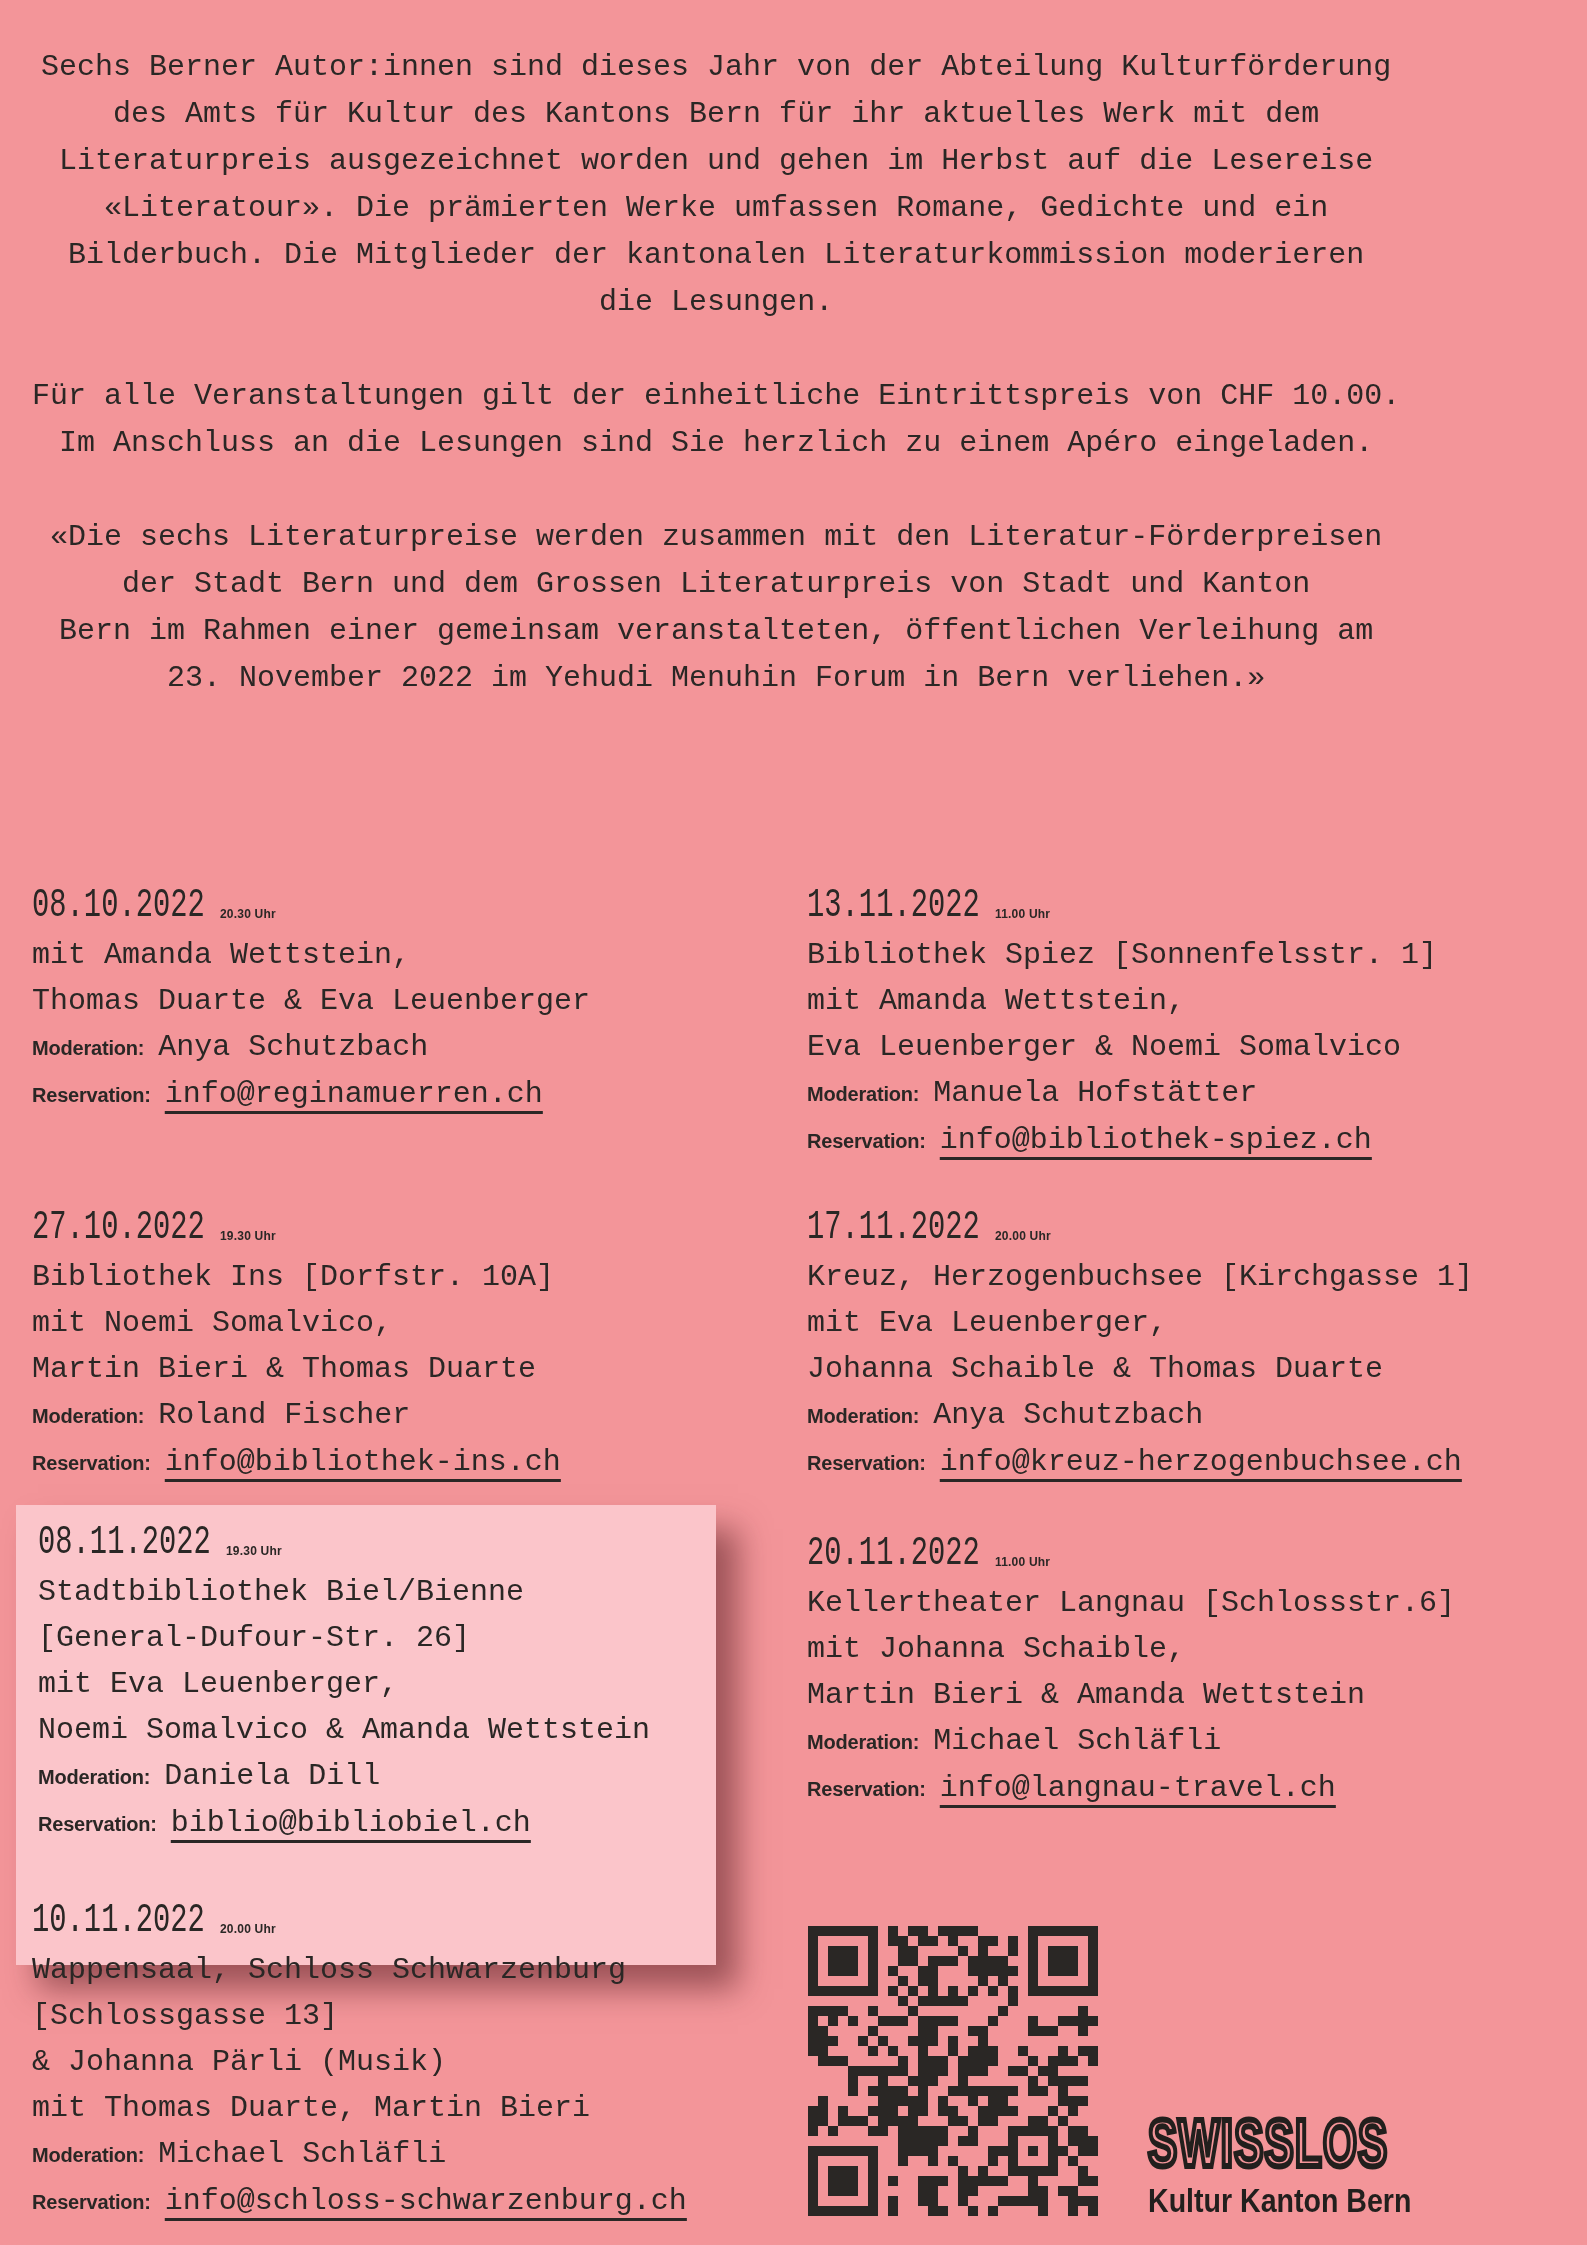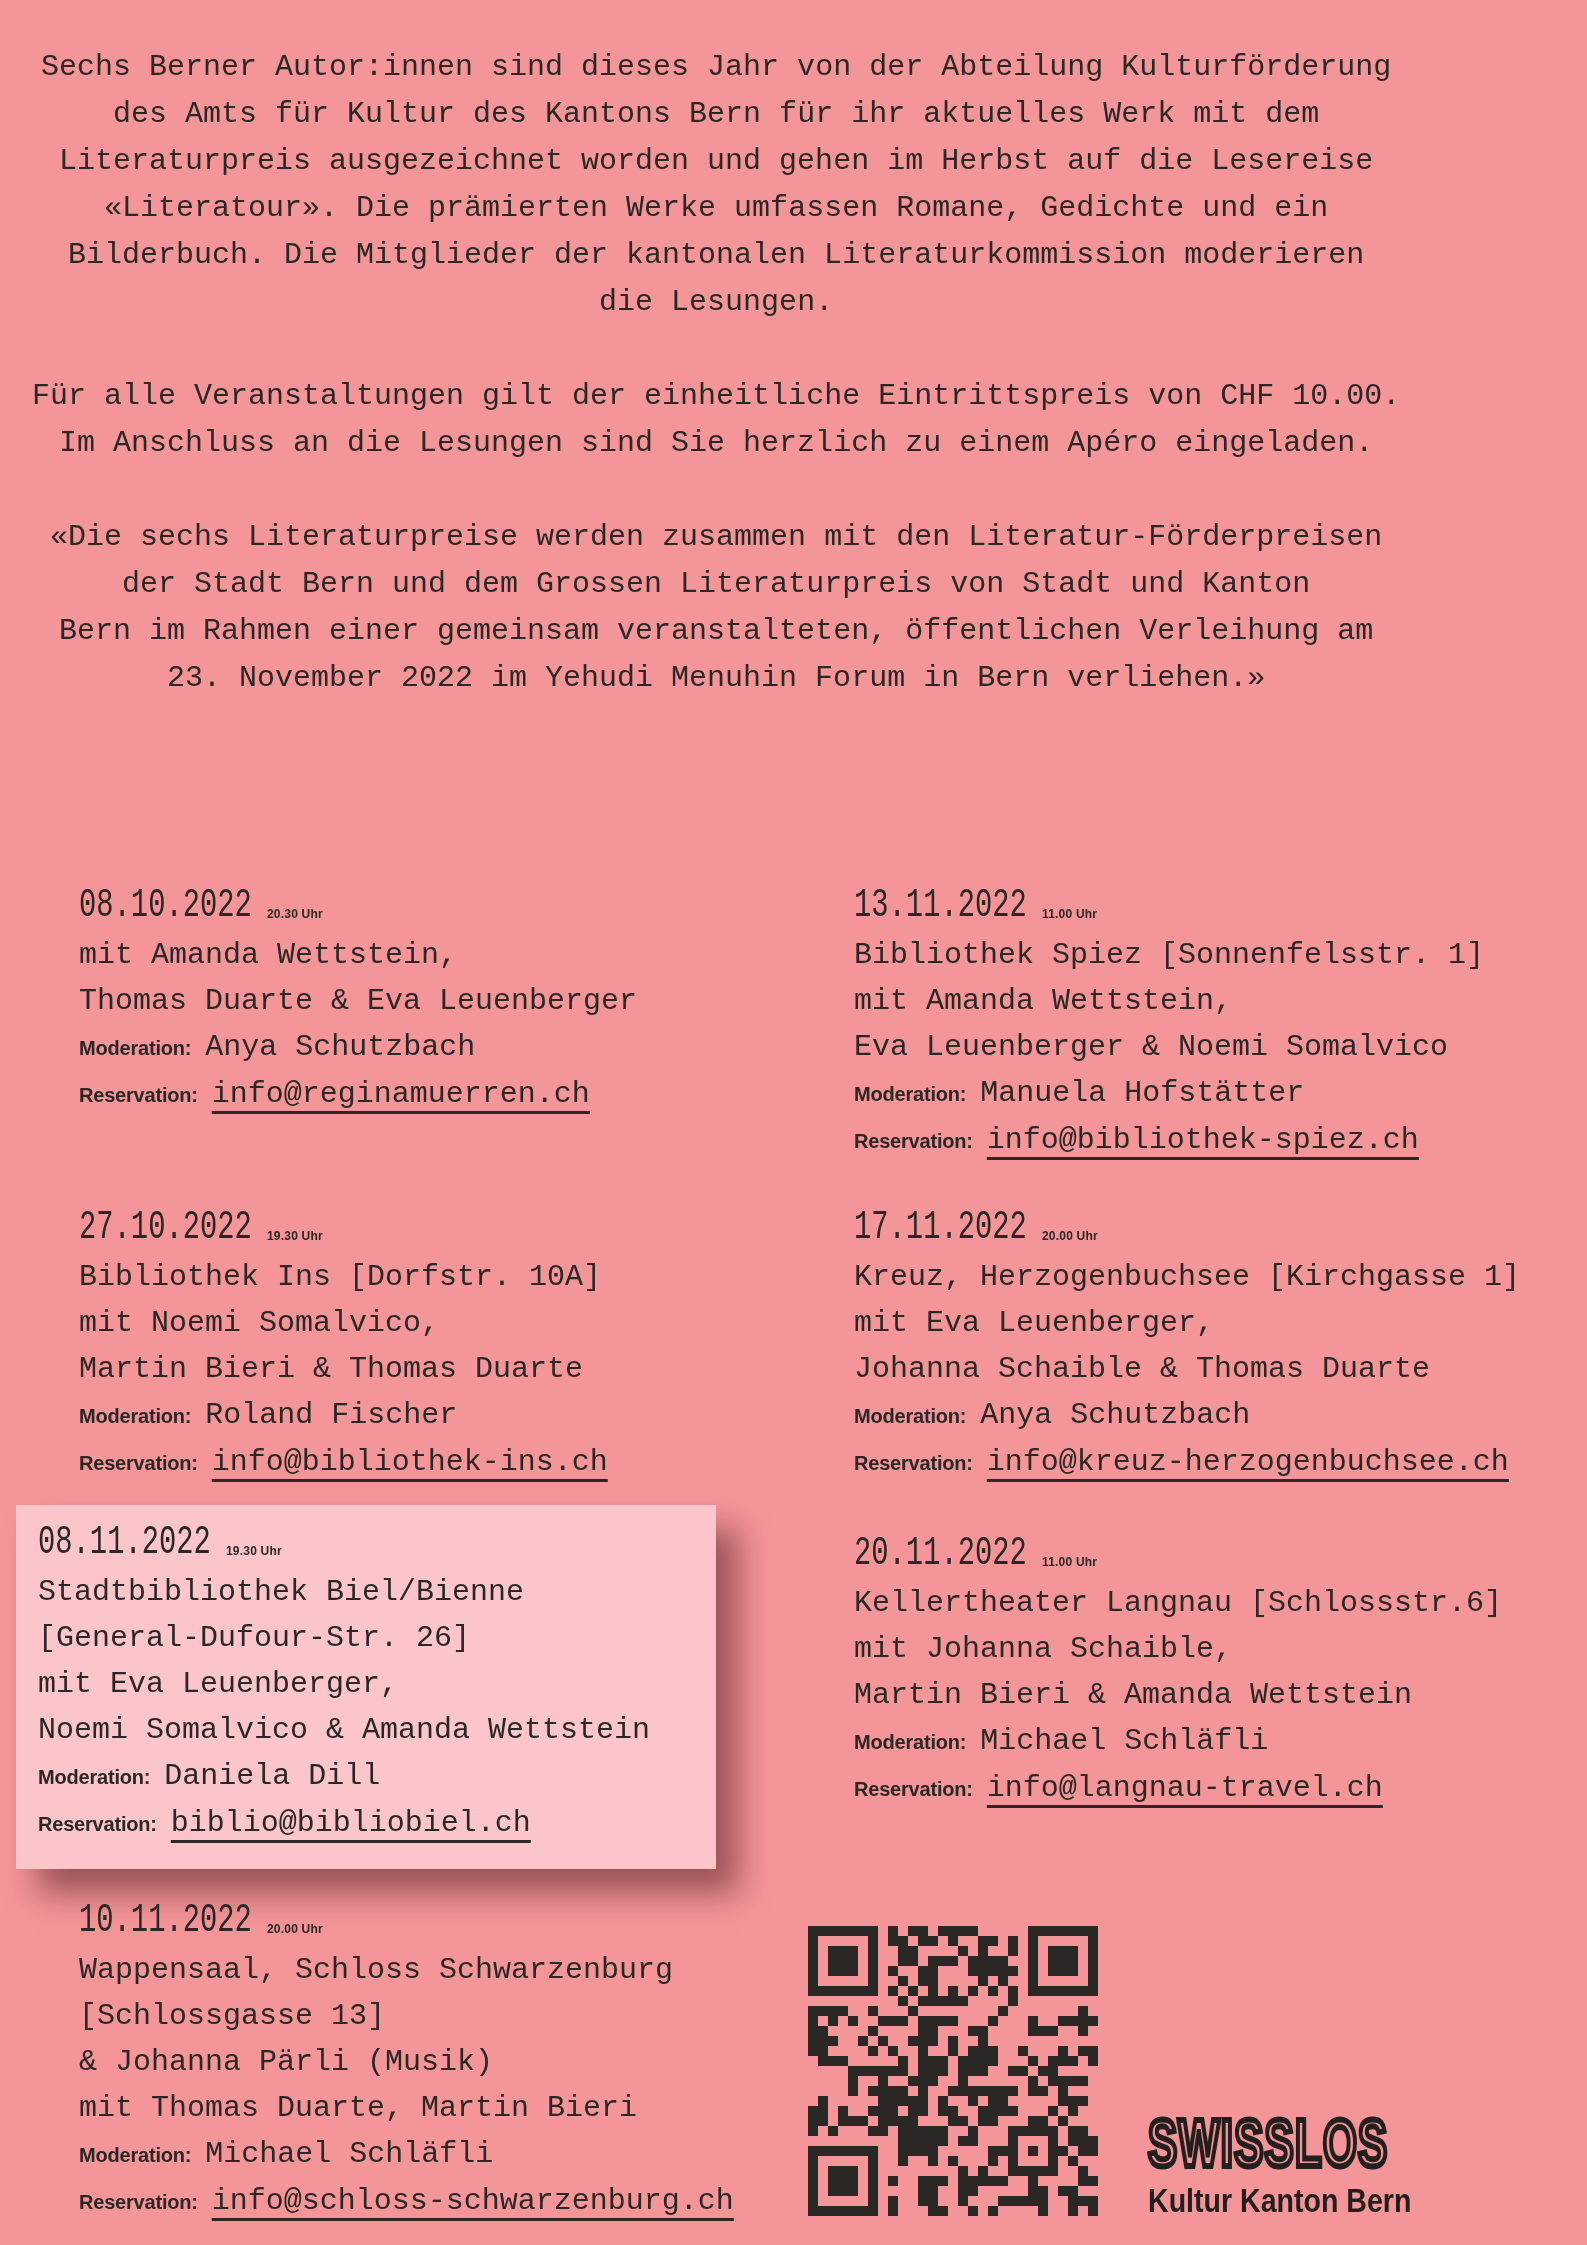--- a/index.html
+++ b/index.html
@@ -15,21 +15,21 @@
     color:var(--ink);
     font-family:"Liberation Mono","DejaVu Sans Mono",monospace;
     overflow:hidden;
   }
   
   .intro{position:absolute;left:32px;top:44px;text-align:center;}
   .para{margin:0 0 47px 0;font-size:30px;line-height:47px;}
   .para .line{white-space:pre;}
   
   .event{font-size:30px;line-height:46px;}
-  .event.abs{position:absolute;margin-left:47px;}
+  .event.abs{position:absolute;}
   .date-line{display:flex;align-items:flex-start;height:52px;gap:10px;}
   .date{
     display:inline-block;width:178px;
     font-size:40px;line-height:52px;
     transform:scaleX(0.72);transform-origin:0 50%;
     white-space:pre;
   }
   .time{
     font-family:"Liberation Sans",sans-serif;font-weight:700;
     font-size:12px;letter-spacing:.2px;padding-top:11px;white-space:pre;
@@ -43,21 +43,21 @@
   .meta-value{white-space:pre;}
   .email{
     white-space:pre;
     text-decoration:underline;
     text-decoration-thickness:3px;
     text-underline-offset:9px;
     color:inherit;
   }
   
   .highlight-box{
-    position:absolute;left:16px;top:1505px;width:700px;height:364px;
+    position:absolute;left:16px;top:1505px;width:700px;height:460px;
     background:var(--card);
     box-shadow:22px 24px 30px rgba(88,30,34,.55);
     padding:12px 0 0 22px;
   }
   
   .qr{position:absolute;left:808px;top:1926px;width:290px;height:290px;}
   .qr svg{display:block;fill:var(--ink);shape-rendering:crispEdges;}
   
   .swisslos{position:absolute;left:1148px;top:2112px;}
   .swisslos-word{

